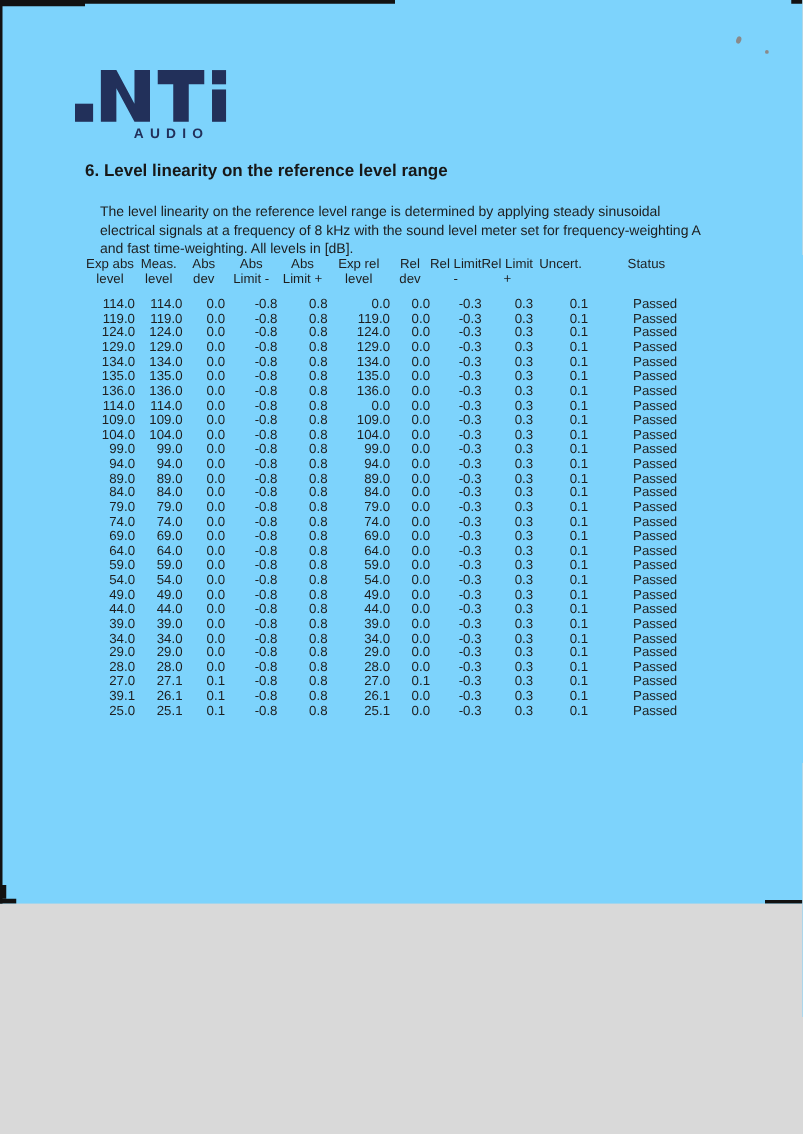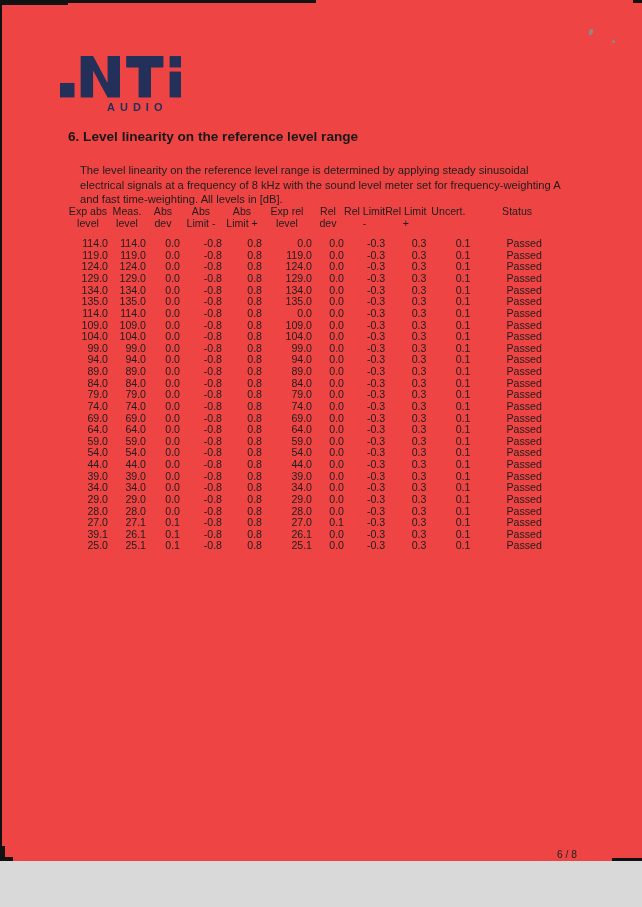--- a/index.html
+++ b/index.html
@@ -1,18 +1,18 @@
 <!DOCTYPE html>
 <html><head>
 <meta charset="utf-8">
 <style>
   html,body{margin:0;padding:0;background:#d9d9d9;}
   .page{
-    position:relative;width:642px;height:861px;margin:0 auto;
-    background:#ef4444;overflow:hidden;
+    position:relative;width:642px;height:723px;margin:0 auto;
+    background:#7dd3fc;overflow:hidden;
     font-family:"Liberation Sans","DejaVu Sans",sans-serif;
     color:#1f1f1f;
     --brand:#22305a;
   }
   
   .art{position:absolute;background:#121212;}
   .art-top{left:0;top:0;width:316px;height:3px;}
   .art-top-corner{left:0;top:0;width:68px;height:5px;}
   .art-left{left:0;top:0;width:2px;height:897px;}
   .art-bl{left:0;bottom:4px;width:5px;height:11px;}
@@ -234,20 +234,33 @@
           <td>-0.8</td>
           <td>0.8</td>
           <td>135.0</td>
           <td>0.0</td>
           <td>-0.3</td>
           <td>0.3</td>
           <td>0.1</td>
           <td class="status">Passed</td>
         </tr>
         <tr>
+          <td>136.0</td>
+          <td>136.0</td>
+          <td>0.0</td>
+          <td>-0.8</td>
+          <td>0.8</td>
+          <td>136.0</td>
+          <td>0.0</td>
+          <td>-0.3</td>
+          <td>0.3</td>
+          <td>0.1</td>
+          <td class="status">Passed</td>
+        </tr>
+        <tr>
           <td>114.0</td>
           <td>114.0</td>
           <td>0.0</td>
           <td>-0.8</td>
           <td>0.8</td>
           <td>0.0</td>
           <td>0.0</td>
           <td>-0.3</td>
           <td>0.3</td>
           <td>0.1</td>
@@ -403,20 +416,33 @@
           <td>-0.8</td>
           <td>0.8</td>
           <td>54.0</td>
           <td>0.0</td>
           <td>-0.3</td>
           <td>0.3</td>
           <td>0.1</td>
           <td class="status">Passed</td>
         </tr>
         <tr>
+          <td>49.0</td>
+          <td>49.0</td>
+          <td>0.0</td>
+          <td>-0.8</td>
+          <td>0.8</td>
+          <td>49.0</td>
+          <td>0.0</td>
+          <td>-0.3</td>
+          <td>0.3</td>
+          <td>0.1</td>
+          <td class="status">Passed</td>
+        </tr>
+        <tr>
           <td>44.0</td>
           <td>44.0</td>
           <td>0.0</td>
           <td>-0.8</td>
           <td>0.8</td>
           <td>44.0</td>
           <td>0.0</td>
           <td>-0.3</td>
           <td>0.3</td>
           <td>0.1</td>

